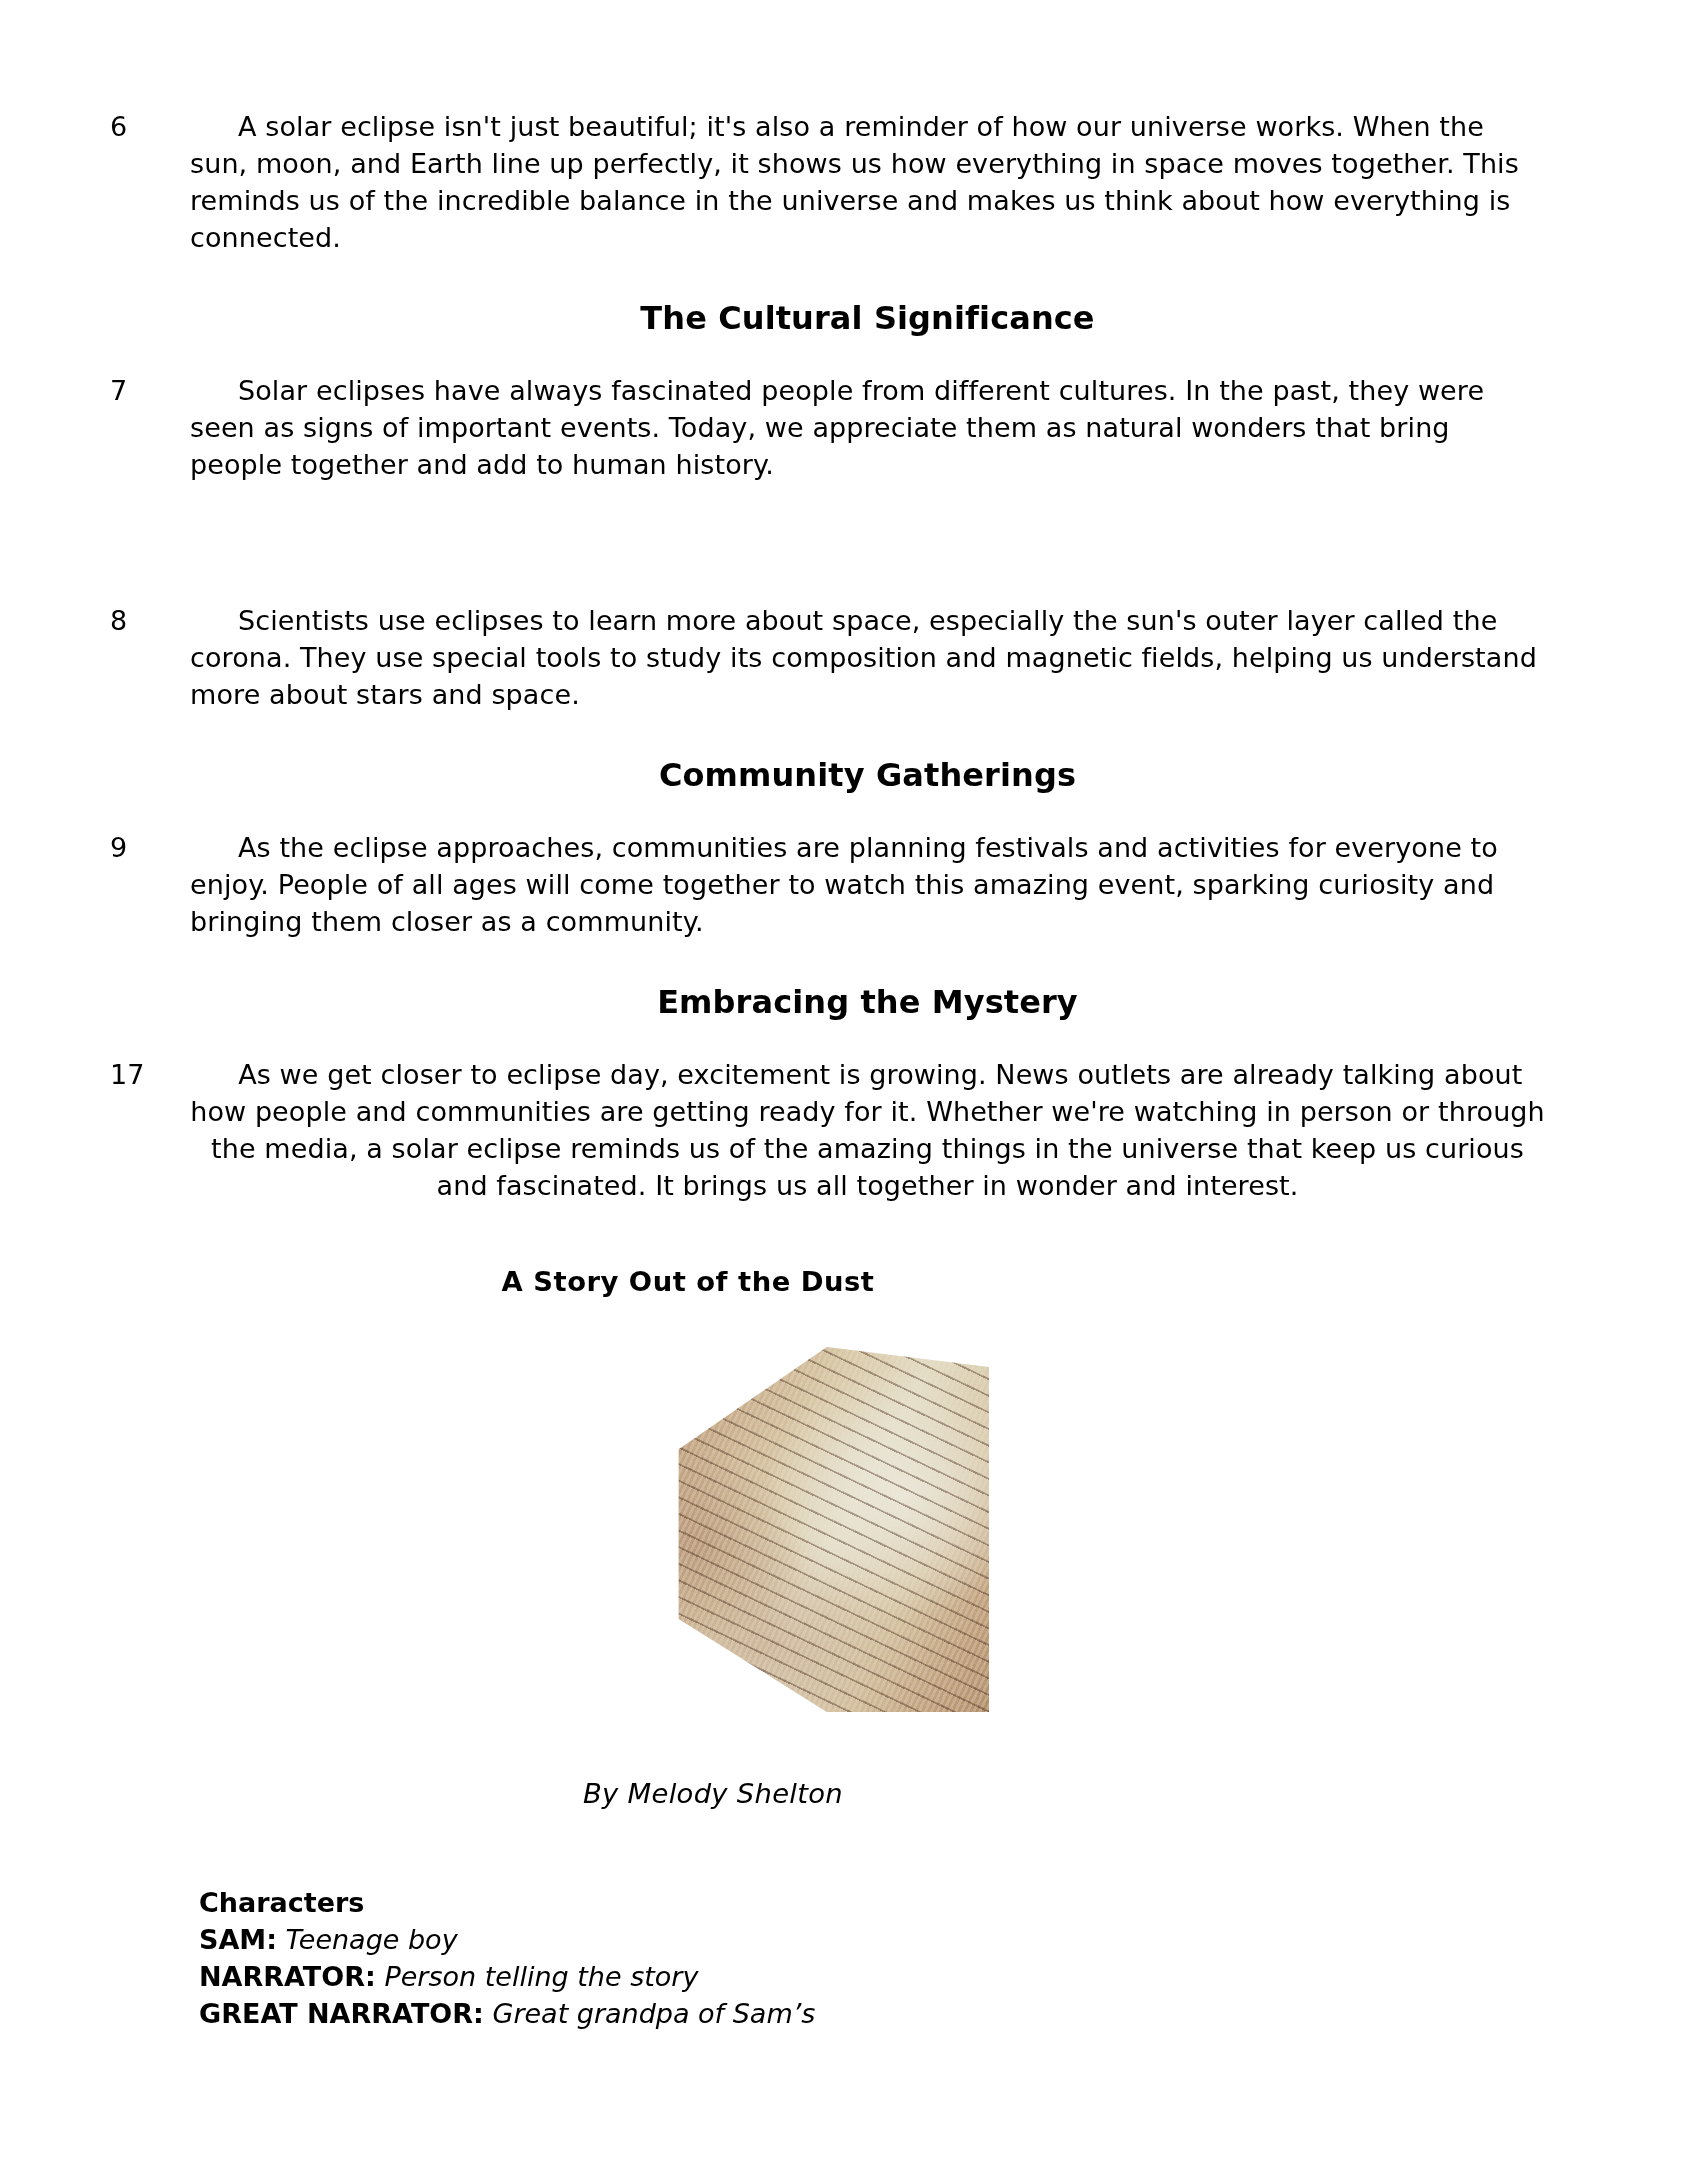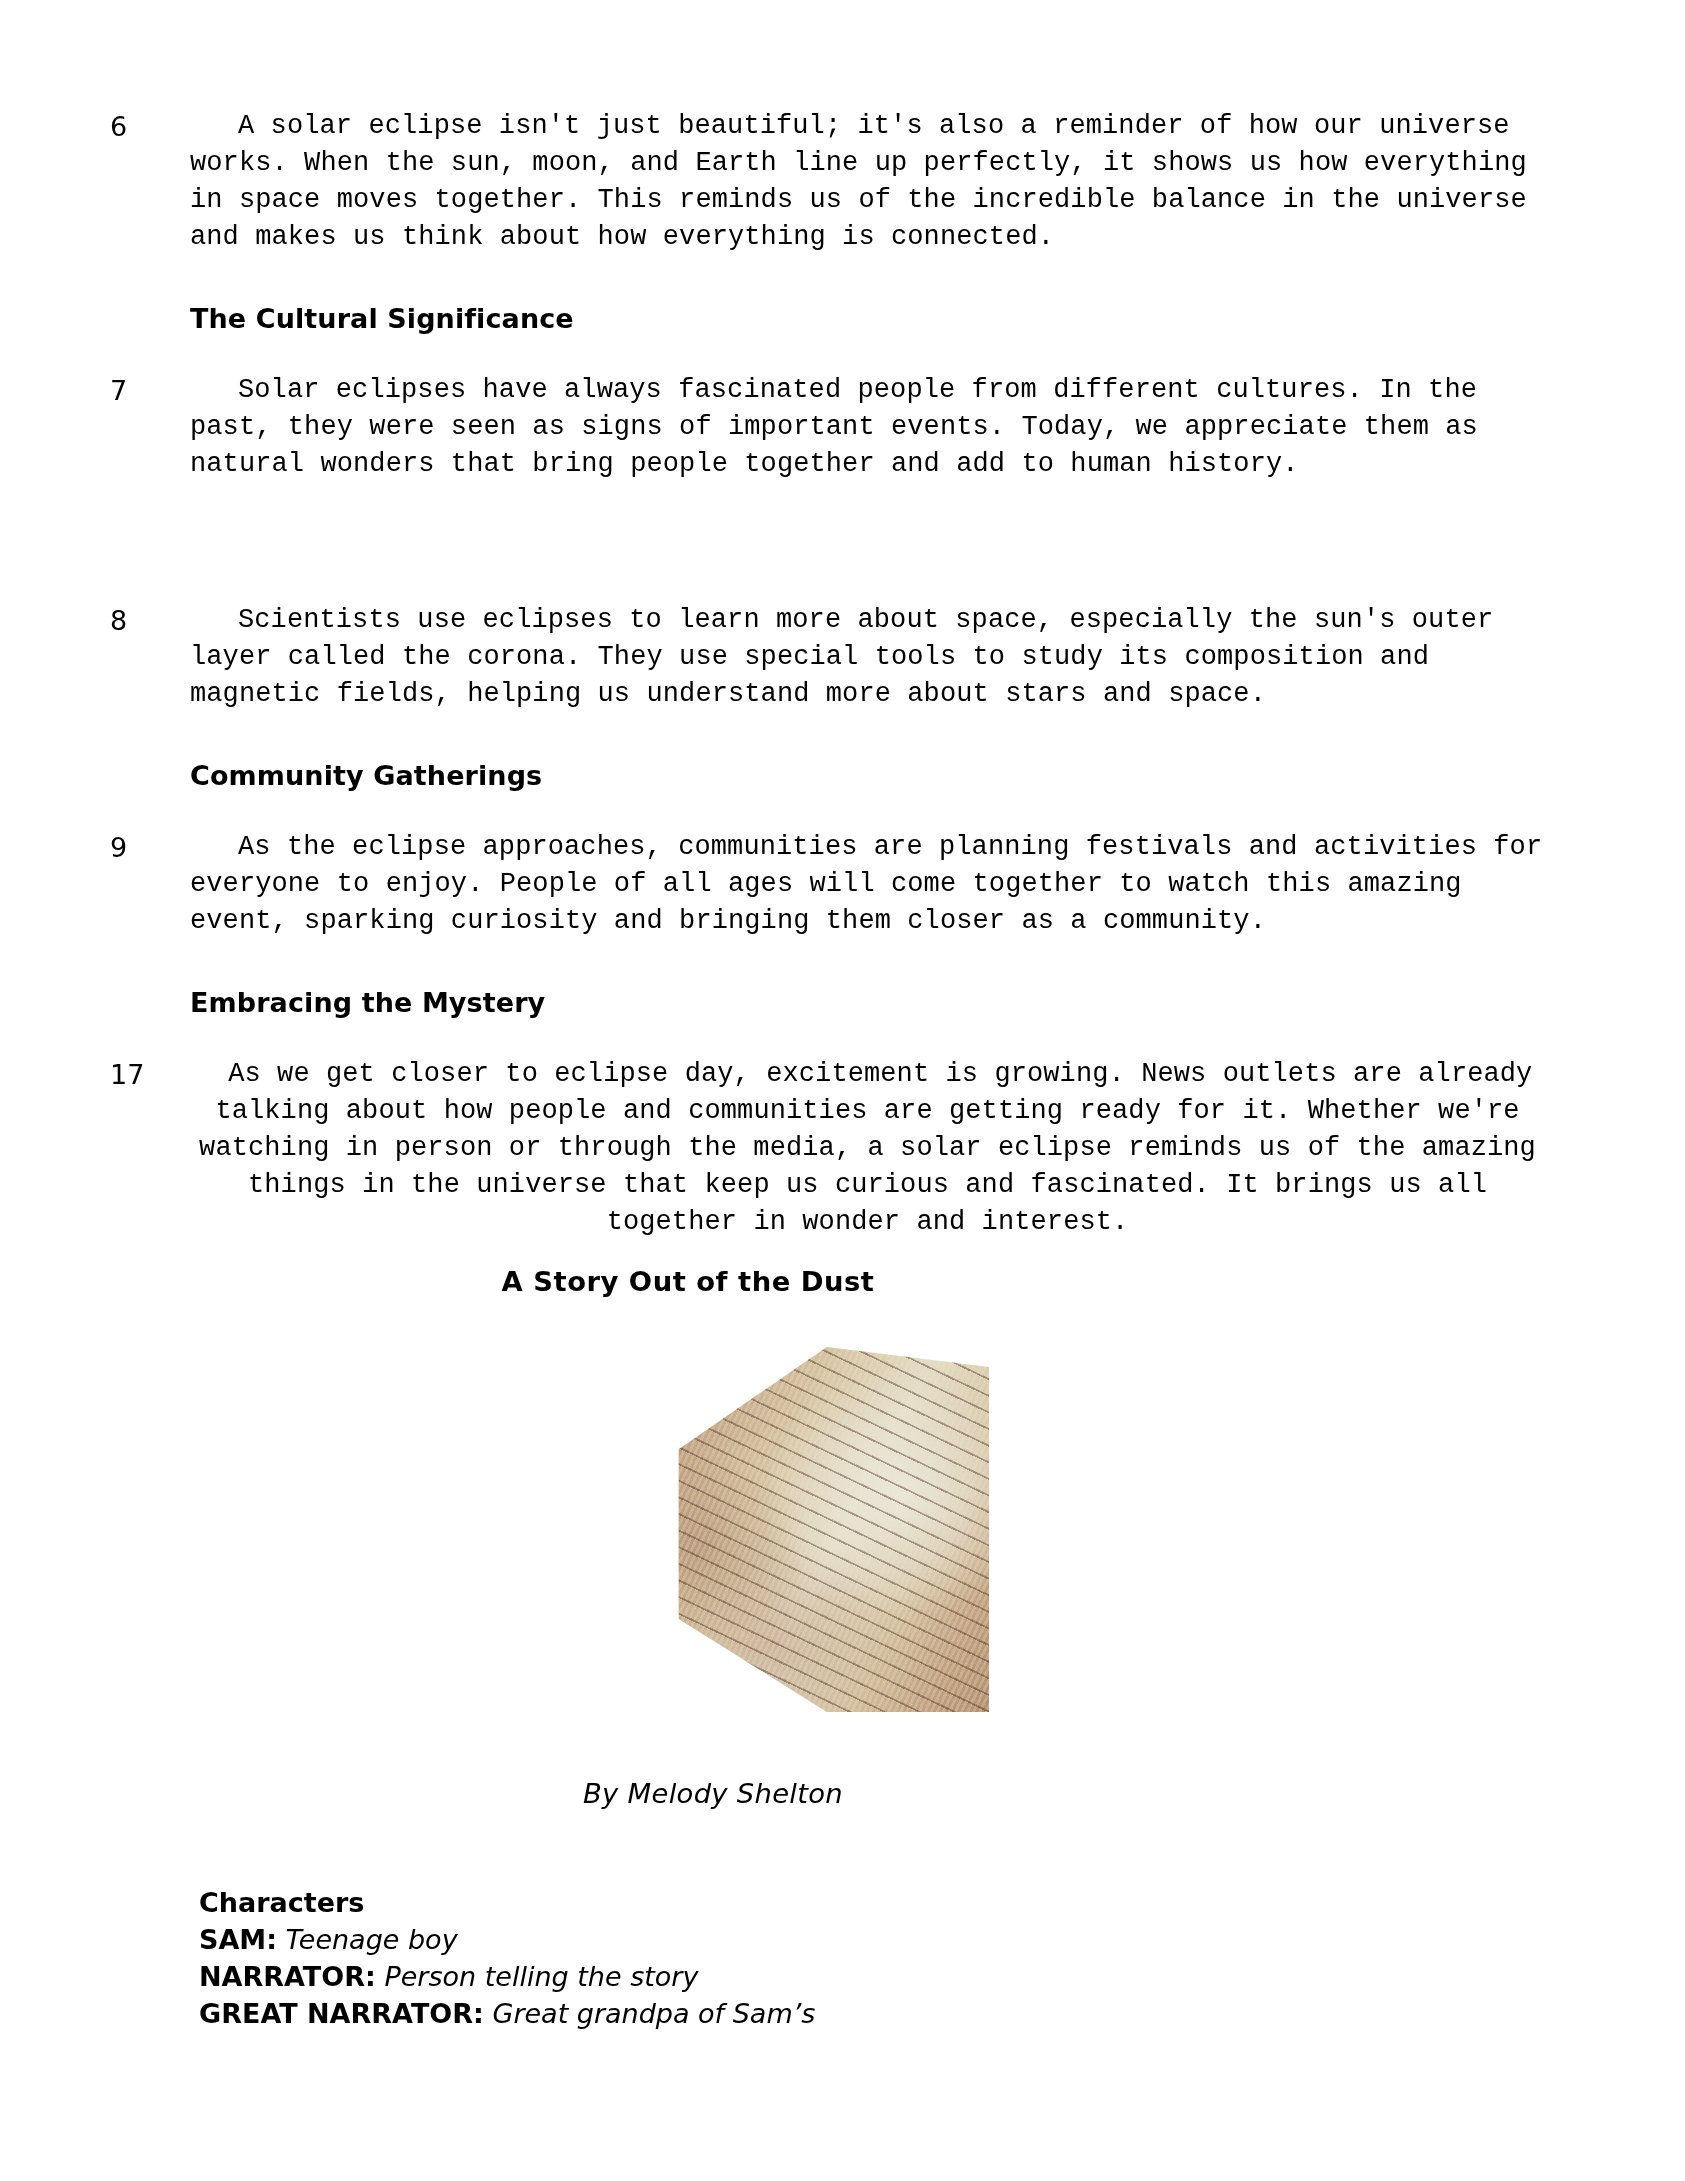--- a/index.html
+++ b/index.html
@@ -50,31 +50,31 @@
     top: 0;
     width: 55px;
     font-size: 27px;
     line-height: 37px;
     text-align: left;
   }
 
   .para .ptext {
     display: block;
     text-indent: 48px;
-    font-family: Liberation Mono, monospace;
   }
 
   .para.p10 .ptext { text-indent: 25.6px; text-align: center; }
 
   .heading {
-    font-size: 27px;
+    font-size: 32px;
     line-height: 37px;
     font-weight: bold;
     padding-left: 80px;
     letter-spacing: 0.1px;
+    text-align: center;
   }
 
   .sp-sm  { height: 35px; }
   .sp-md  { height: 44px; }
   .sp-xl  { height: 84px; }
 
   
   .story-title {
     position: absolute;
     left: 0;

